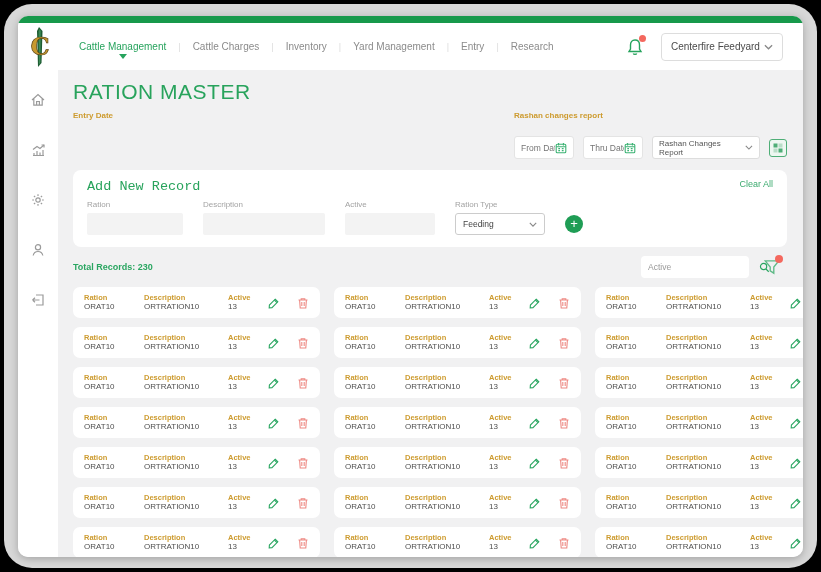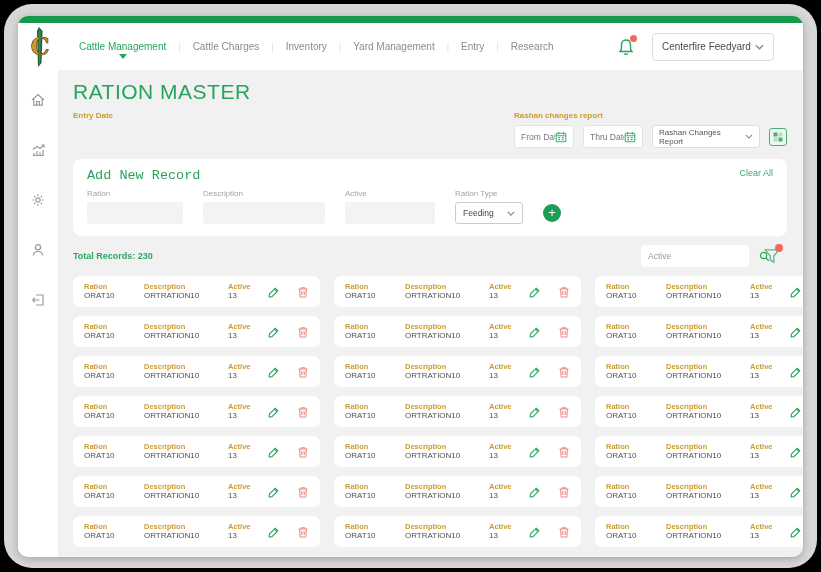--- a/index.html
+++ b/index.html
@@ -13,35 +13,35 @@
 
   
   .header { height:47px; background:#fff; display:flex; align-items:center; }
   .logo { width:26px; height:40px; margin-left:9px; flex:0 0 auto; cursor:pointer; }
   .nav { display:flex; align-items:center; margin-left:24px; gap:10px; }
   .nav-item { font-size:10px; color:#8b8b8b; cursor:pointer; position:relative; padding:2px 2px; white-space:nowrap; }
   .nav-item.active { color:#27a35d; }
   .nav-caret { position:absolute; left:50%; transform:translateX(-50%); top:15px; width:0; height:0;
     border-left:4px solid transparent; border-right:4px solid transparent; border-top:5px solid #27a35d; }
   .nav-sep { color:#dcdcdc; font-size:9px; }
-  .header-right { margin-left:auto; display:flex; align-items:center; gap:16px; margin-right:29px;text-align:center; }
+  .header-right { margin-left:auto; display:flex; align-items:center; gap:16px; margin-right:20px;text-align:center; }
   .bell-wrap { position:relative; width:20px; height:20px; cursor:pointer; }
   .bell-badge { position:absolute; right:-1px; top:-2px; width:7px; height:7px; border-radius:50%; background:#f4685e; }
   .account-select { width:122px; height:28px; border:1px solid #ddd; border-radius:4px; background:#fff;
     display:flex; align-items:center; justify-content:space-between; padding:0 9px; font-size:10px; color:#4a4a4a; cursor:pointer; }
 
   .body-row { display:flex; height:487px; }
   .sidebar { width:40px; background:#fff; display:flex; flex-direction:column; align-items:center; padding-top:22px; gap:34px; }
   .side-icon { width:16px; height:16px; color:#9b9b9b; cursor:pointer; }
 
   .main { flex:1; padding:10px 16px 0 15px; overflow:hidden; }
   .page-title { color:#28a35c; font-size:21px; font-weight:400; letter-spacing:.5px; }
 
   .filters { display:flex; justify-content:space-between; margin-top:7px; }
-  .gold-label { color:#cd9b2f; font-size:8px; font-weight:bold; margin-bottom:5px; }
+  .gold-label { color:#cd9b2f; font-size:8px; font-weight:bold; margin-bottom:16px; }
   .filter-left .row, .filter-right .row { display:flex; align-items:center; gap:9px; }
   .date-input { width:94px; height:23px; background:#fff; border:1px solid #cfe6d8; border-radius:3px;
     display:flex; align-items:center; padding:0 6px; }
   .date-input input { border:none; outline:none; width:100%; font-size:8.5px; color:#555; font-family:inherit; background:transparent; }
   .date-input .cal { flex:0 0 auto; width:12px; height:12px; color:#3bb273; }
   .btn-gold { height:23px; background:#c69425; color:#fff; font-size:9px; border:none; border-radius:4px;
     padding:0 13px; cursor:pointer; font-family:inherit; }
   .small-date { width:60px; }
   .report-select { width:108px; height:23px; background:#fff; border:1px solid #ddd; border-radius:3px;
     display:flex; align-items:center; justify-content:space-between; padding:0 6px; font-size:8px; color:#555; cursor:pointer; }
@@ -51,21 +51,21 @@
   .add-card { background:#fff; border-radius:8px; margin-top:11px; padding:9px 14px 12px; position:relative; }
   .add-card-head { display:flex; justify-content:space-between; align-items:flex-start; }
   .add-title { color:#28a35c; font-size:13.5px; font-weight:400;font-family:Liberation Mono, monospace; }
   .clear-all { color:#3cab6f; font-size:9px; cursor:pointer; }
   .add-fields { display:flex; align-items:flex-end; gap:20px; margin-top:6px; }
   .field-group { display:flex; flex-direction:column; }
   .field-label { font-size:8px; color:#a3a3a3; margin-bottom:4px; }
   .field-input { height:22px; background:#f3f3f3; border:none; border-radius:2px; font-size:9px; color:#555;
     padding:0 6px; font-family:inherit; outline:none; }
   .w1{width:96px;} .w2{width:122px;} .w3{width:90px;}
-  .type-select { width:68px; height:22px; background:#fff; border:1px solid #ccc; border-radius:3px;
+  .type-select { width:90px; height:22px; background:#fff; border:1px solid #ccc; border-radius:3px;
     display:flex; align-items:center; justify-content:space-between; padding:0 7px; font-size:8.5px; color:#444; cursor:pointer; }
   .plus-btn { width:18px; height:18px; border-radius:50%; background:#1f9d55; color:#fff; border:none;
     font-size:13px; line-height:16px; cursor:pointer; margin-bottom:2px; display:flex; align-items:center; justify-content:center; font-family:inherit; }
 
   .records-toolbar { display:flex; align-items:center; margin-top:9px; }
   .total-records { color:#2aa661; font-size:9px; font-weight:bold; }
   .search-box { margin-left:auto; width:108px; height:22px; background:#fff; border-radius:4px;
     display:flex; align-items:center; padding:0 7px; }
   .search-box input { border:none; outline:none; flex:1; font-size:8.5px; color:#999; font-family:inherit; background:transparent; }
   .search-box .mag { width:11px; height:11px; color:#2aa661; flex:0 0 auto; cursor:pointer; }

